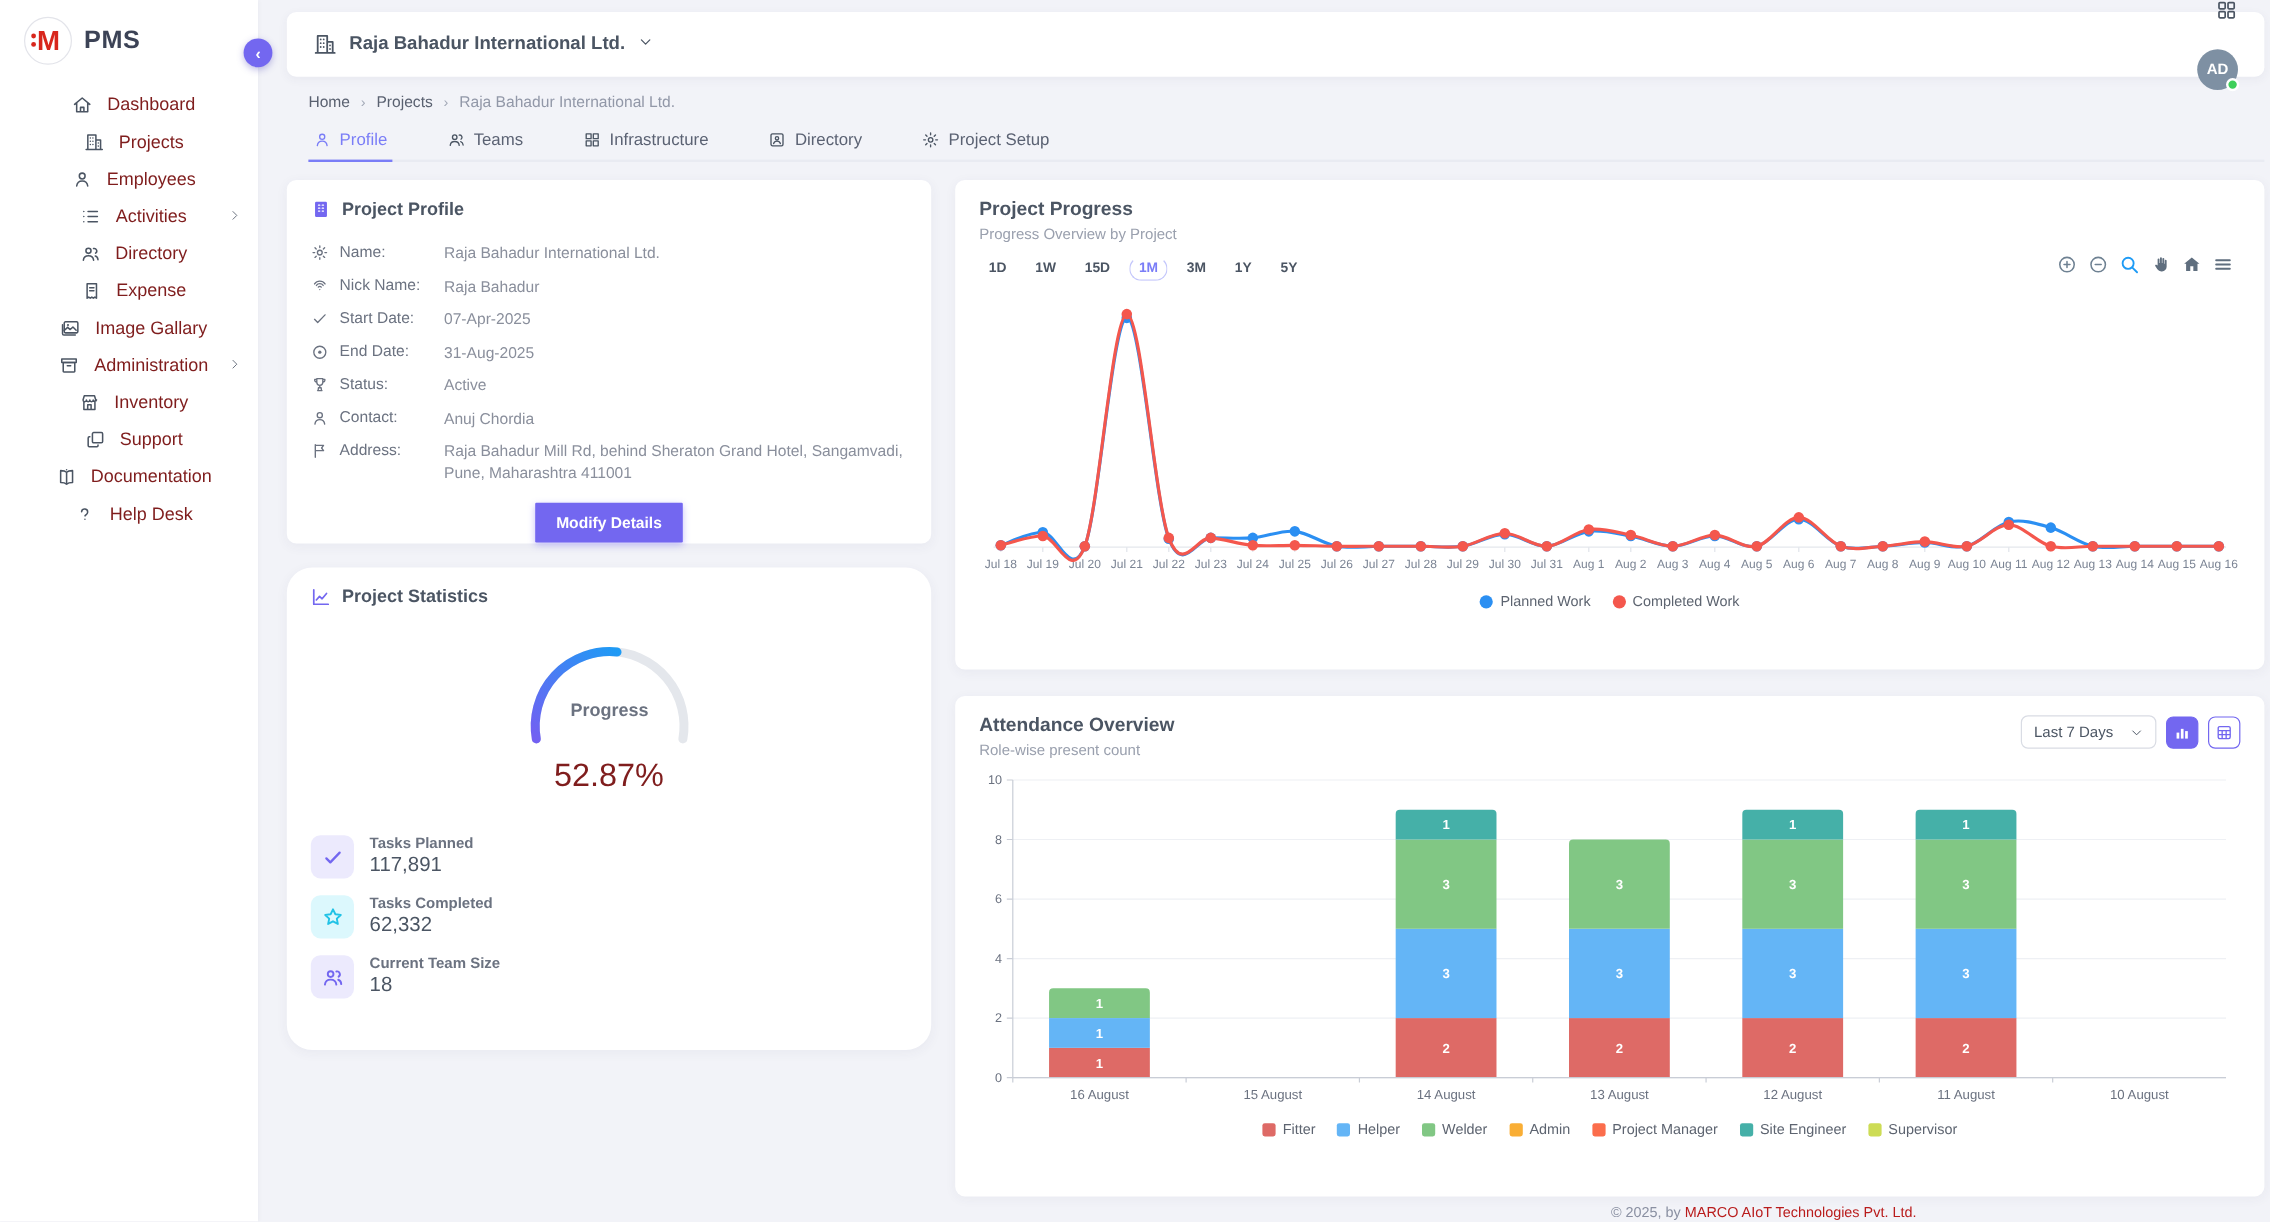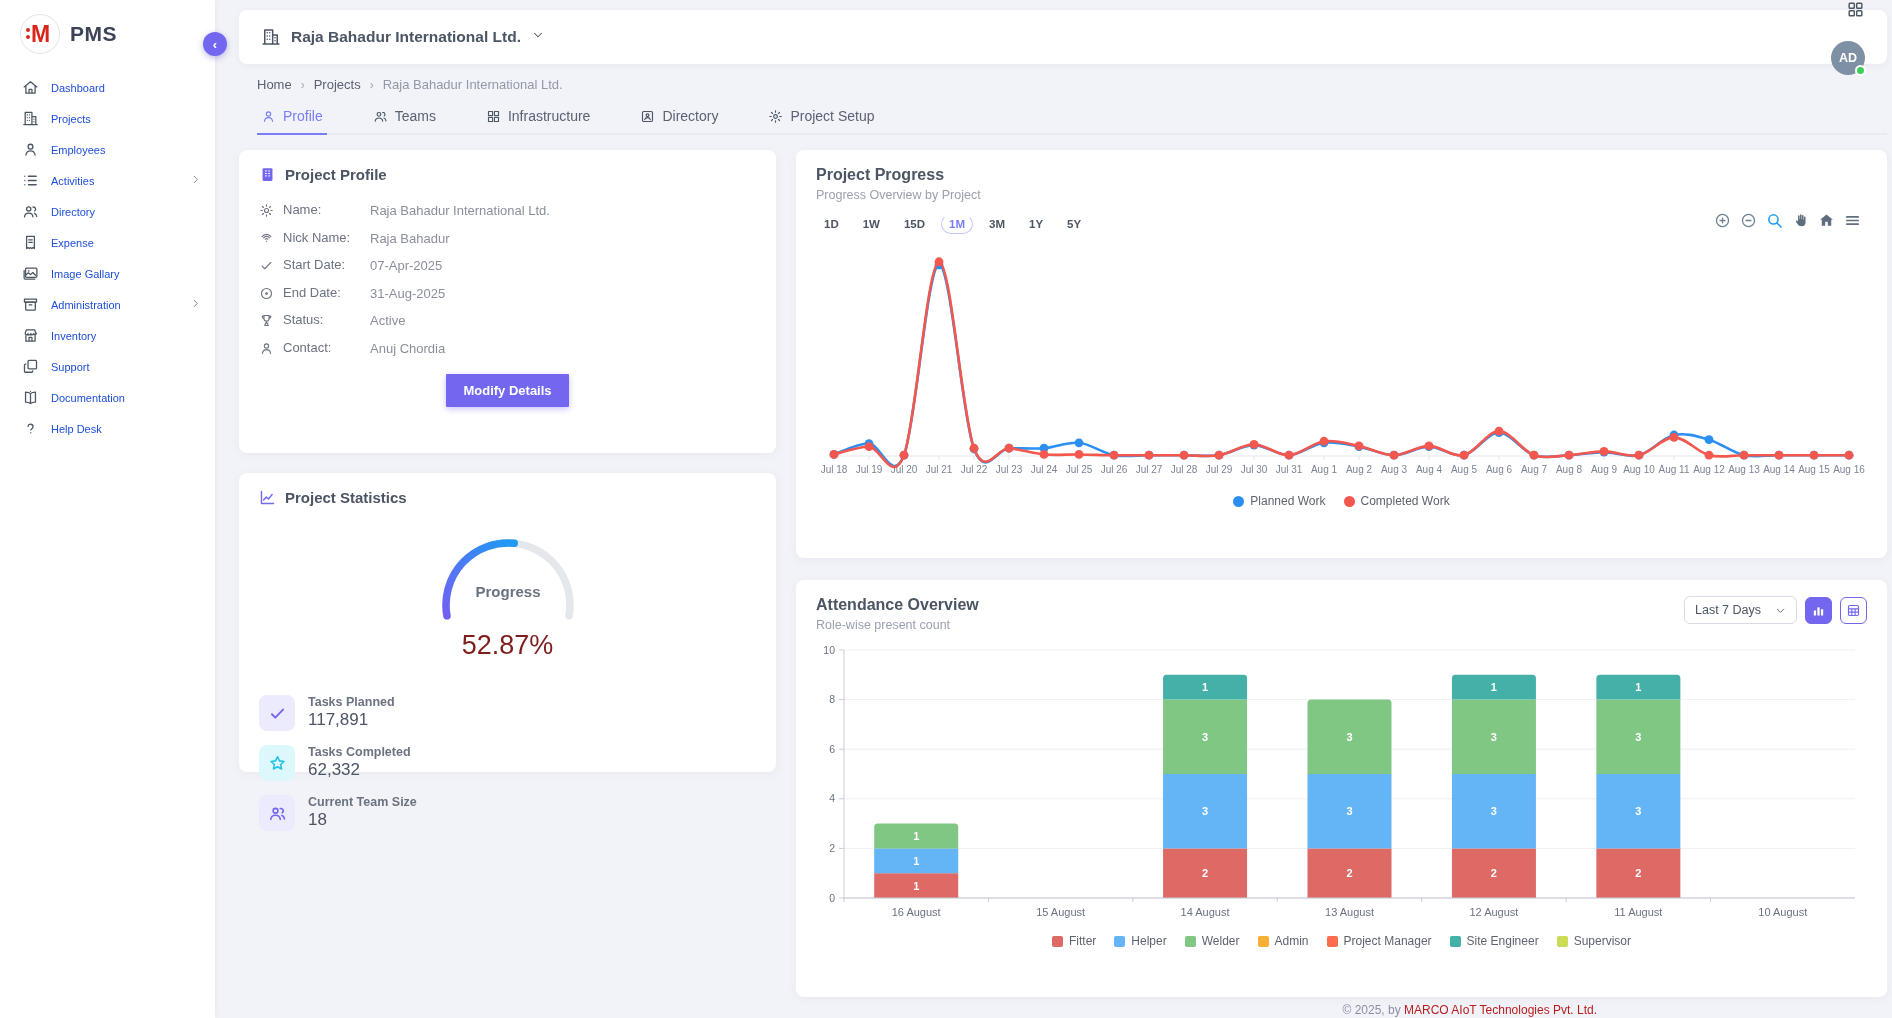--- a/index.html
+++ b/index.html
@@ -12,21 +12,21 @@
     box-shadow:1px 0 4px rgba(60,60,90,.06); z-index:2; }
   .logo-row { display:flex; align-items:center; gap:10px; padding:14px 0 10px 20px; }
   .logo-circle { width:40px; height:40px; border-radius:50%; border:1px solid #e3e4ea;
     display:flex; align-items:center; justify-content:center; position:relative; background:#fff; }
   .logo-m { color:#d8261c; font-weight:800; font-size:23px; letter-spacing:-1px; }
   .logo-nodes { position:absolute; left:5px; top:13px; display:flex; flex-direction:column; gap:3px; }
   .logo-nodes i { width:4px; height:4px; background:#d8261c; border-radius:50%; display:block; }
   .brand-name { font-size:21px; font-weight:800; color:#3c4356; letter-spacing:.5px; }
   .side-nav { margin-top:8px; }
   .side-item { display:flex; align-items:center; gap:12px; padding:7px 14px 7px 22px;
-    font-size:11px; color:#1d4ed8; cursor:pointer; position:relative; }
+    font-size:15px; color:#7f1d1d; cursor:pointer; position:relative;justify-content:center; }
   .side-item svg { width:17px; height:17px; flex:none; stroke:#4b5563; }
   .side-item .chev { position:absolute; right:14px; }
   .side-item .chev svg { width:11px; height:11px; stroke:#6b7280; }
   .collapse-btn { position:absolute; top:32px; left:203px; width:24px; height:24px; border-radius:50%;
     background:#7367f0; color:#fff; display:flex; align-items:center; justify-content:center;
     font-size:13px; font-weight:700; box-shadow:0 2px 6px rgba(70,60,180,.35); z-index:5; cursor:pointer; }
 
   
   .main { flex:1; padding:10px 5px 0 24px; position:relative; }
   .topbar { background:#fff; border-radius:8px; height:54px; display:flex; align-items:center;
@@ -70,21 +70,21 @@
   .fields { margin-top:14px; }
   .field-row { display:flex; gap:9px; padding:5px 0; font-size:13px; align-items:flex-start; }
   .field-row svg { width:15px; height:15px; stroke:#6b7280; flex:none; margin-top:1px; }
   .f-label { width:78px; flex:none; color:#6b7280; }
   .f-value { color:#8a8f9c; line-height:1.35; }
   .modify-btn { display:block; margin:12px auto 0; background:#7367f0; color:#fff; border:none;
     font-size:13px; font-weight:700; padding:9px 17px; border-radius:1px; cursor:pointer;
     font-family:inherit; box-shadow:0 2px 6px rgba(115,103,240,.4); }
 
   
-  .card-stats { height:299px; }
+  .card-stats { height:402px;border-radius:21px; }
   .gauge-wrap { text-align:center; margin-top:14px; }
   .gauge-pct { font-size:27px; color:#7f1d1d; margin-top:-6px; }
   .stat-list { margin-top:34px; display:flex; flex-direction:column; gap:14px; }
   .stat-row { display:flex; align-items:flex-start; gap:13px; }
   .stat-ic { width:36px; height:36px; border-radius:8px; display:flex; align-items:center; justify-content:center; }
   .stat-ic.purple { background:#eceafd; } .stat-ic.cyan { background:#dcf8fd; }
   .stat-ic svg { width:19px; height:19px; }
   .stat-label { font-size:12.5px; font-weight:700; color:#6b7280; }
   .stat-value { font-size:17px; color:#4b5563; margin-top:1px; }
 
@@ -353,20 +353,27 @@
               <span class="f-label">Status:</span>
               <span class="f-value">Active</span>
             </div>
             <div class="field-row">
               <svg class="icon" viewBox="0 0 24 24">
                   <circle cx="12" cy="8" r="3.4"></circle>
                   <path d="M5.5 19.8c.5-4 2.9-6 6.5-6s6 2 6.5 6"></path>
                 </svg>
               <span class="f-label">Contact:</span>
               <span class="f-value">Anuj Chordia</span>
+            </div>
+            <div class="field-row">
+              <svg class="icon" viewBox="0 0 24 24">
+                  <path d="M6 21V4M6 5h11l-2.6 3.5L17 12H6"></path>
+                </svg>
+              <span class="f-label">Address:</span>
+              <span class="f-value">Raja Bahadur Mill Rd, behind Sheraton Grand Hotel, Sangamvadi, Pune, Maharashtra 411001</span>
             </div>
           </div>
           <button class="modify-btn">Modify Details</button>
         </div>
 
         <div class="card card-stats">
           <div class="card-title-row">
             <svg viewBox="0 0 24 24" fill="none" stroke="#7367f0" stroke-width="2" stroke-linecap="round" stroke-linejoin="round">
                 <path d="M3.5 3.5v17h17"></path>
                 <path d="M6.5 15.5l3.8-4.2 3 2.8 5.2-6.3"></path>

